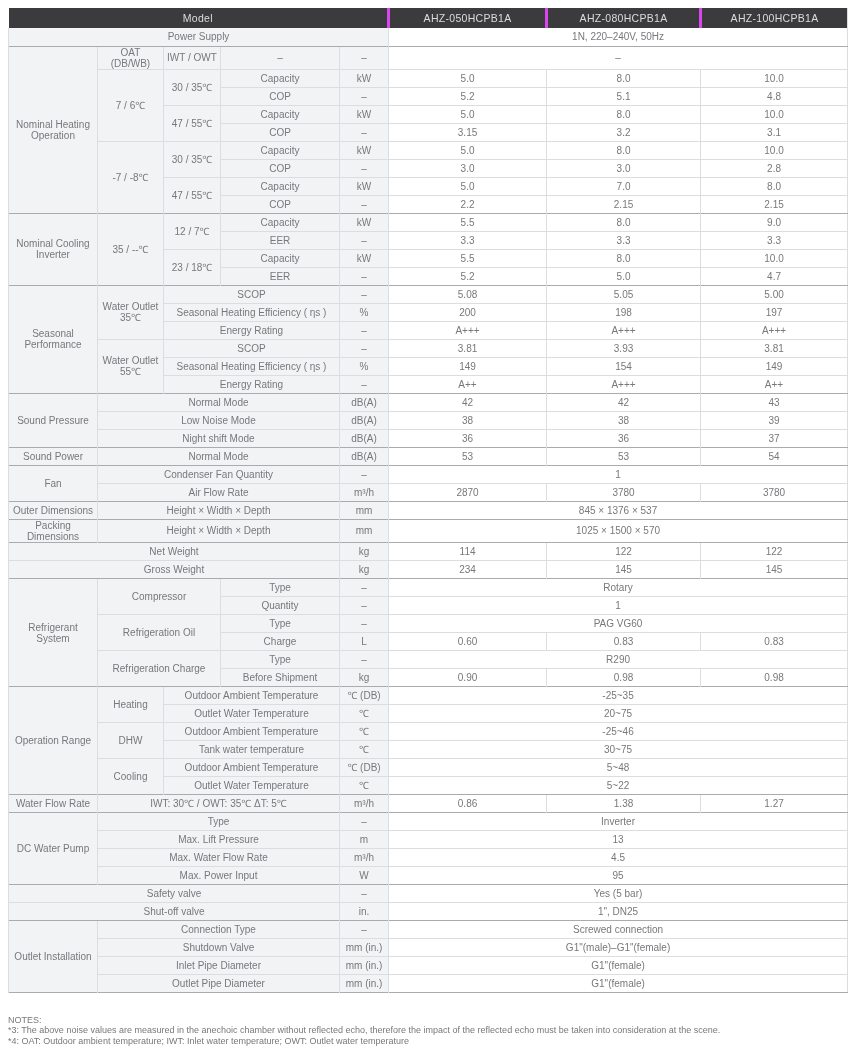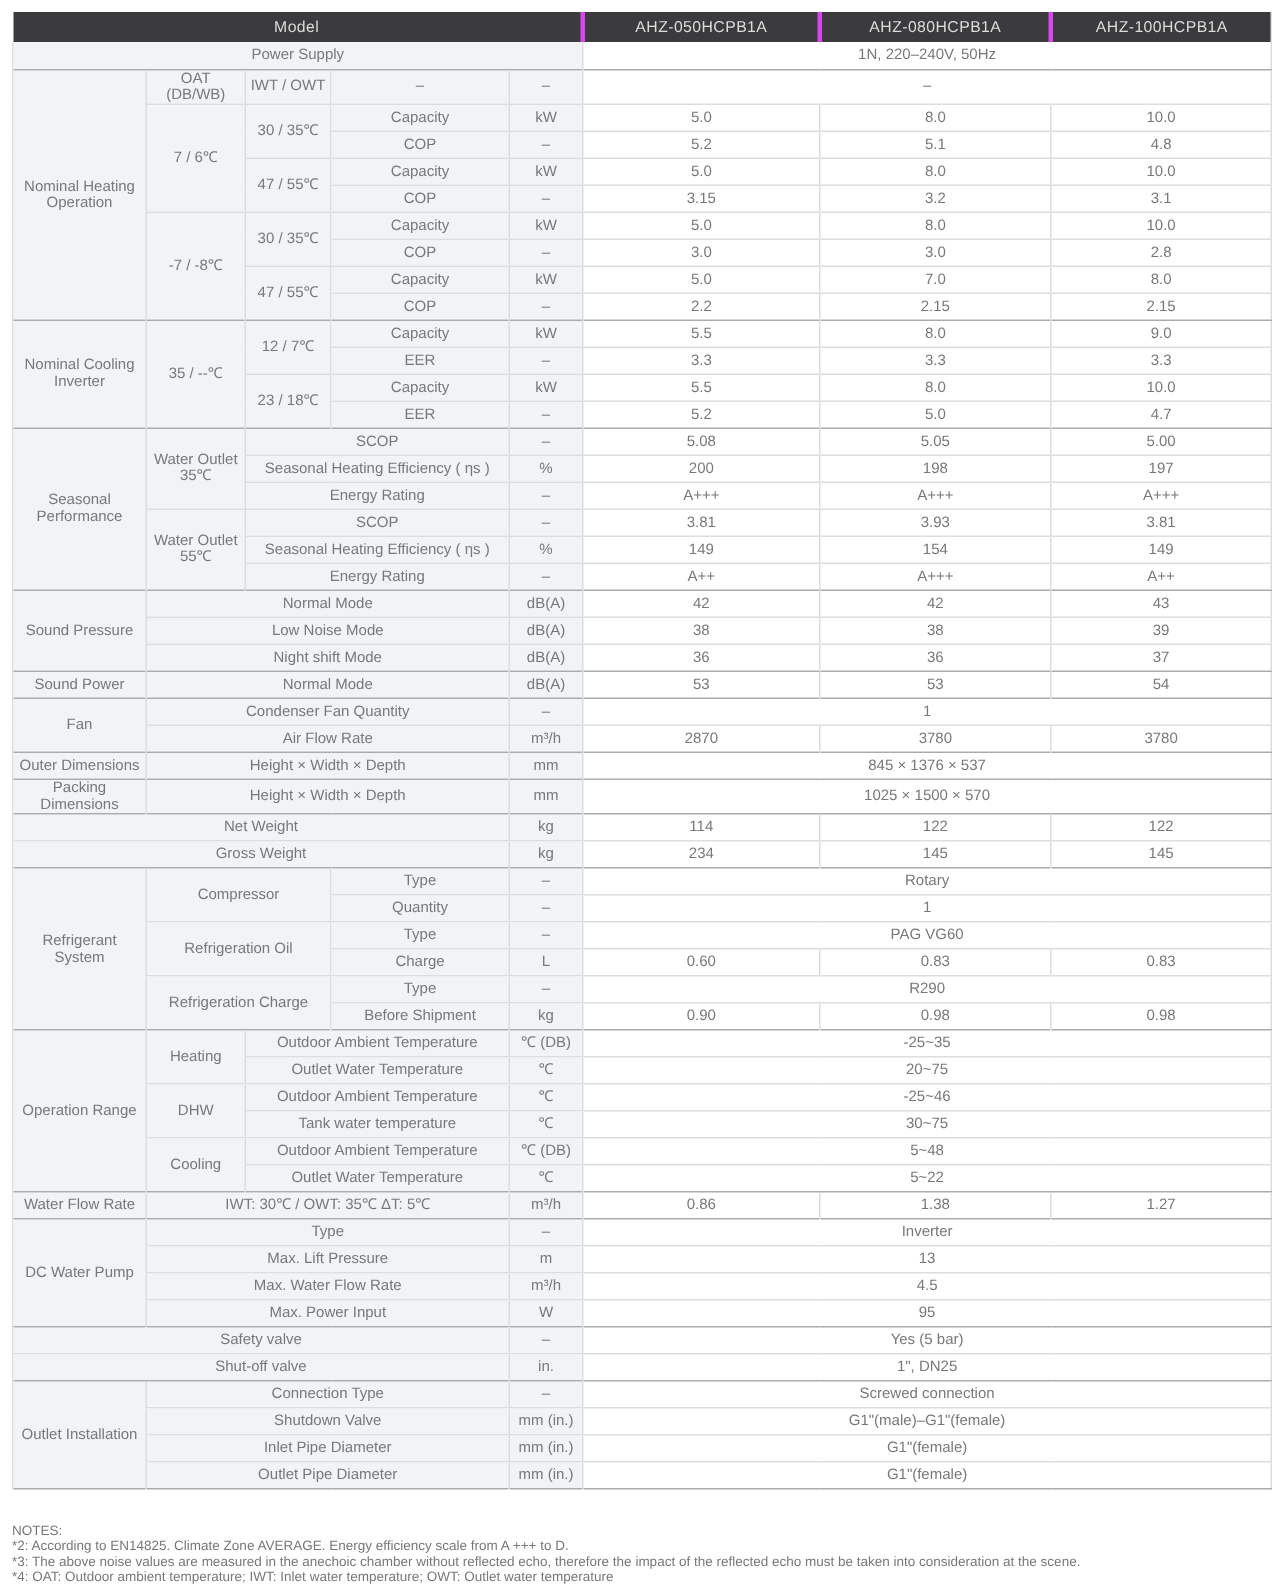--- a/index.html
+++ b/index.html
@@ -415,18 +415,17 @@
           <td colspan="3" class="l">Outlet Pipe Diameter</td>
           <td class="l">mm (in.)</td>
           <td colspan="3" class="v">G1"(female)</td>
         </tr>
       </tbody>
   </table>
 
   <div class="notes">
     <div class="nline">NOTES:</div>
 
-      <div class="nline">*2: According to EN14825. Climate Zone AVERAGE. Energy efficiency scale from A +++ to D.</div>
       <div class="nline">*3: The above noise values are measured in the anechoic chamber without reflected echo, therefore the impact of the reflected echo must be taken into consideration at the scene.</div>
       <div class="nline">*4: OAT: Outdoor ambient temperature; IWT: Inlet water temperature; OWT: Outlet water temperature</div>
     </div>
 
 </div>
 
 </body></html>

